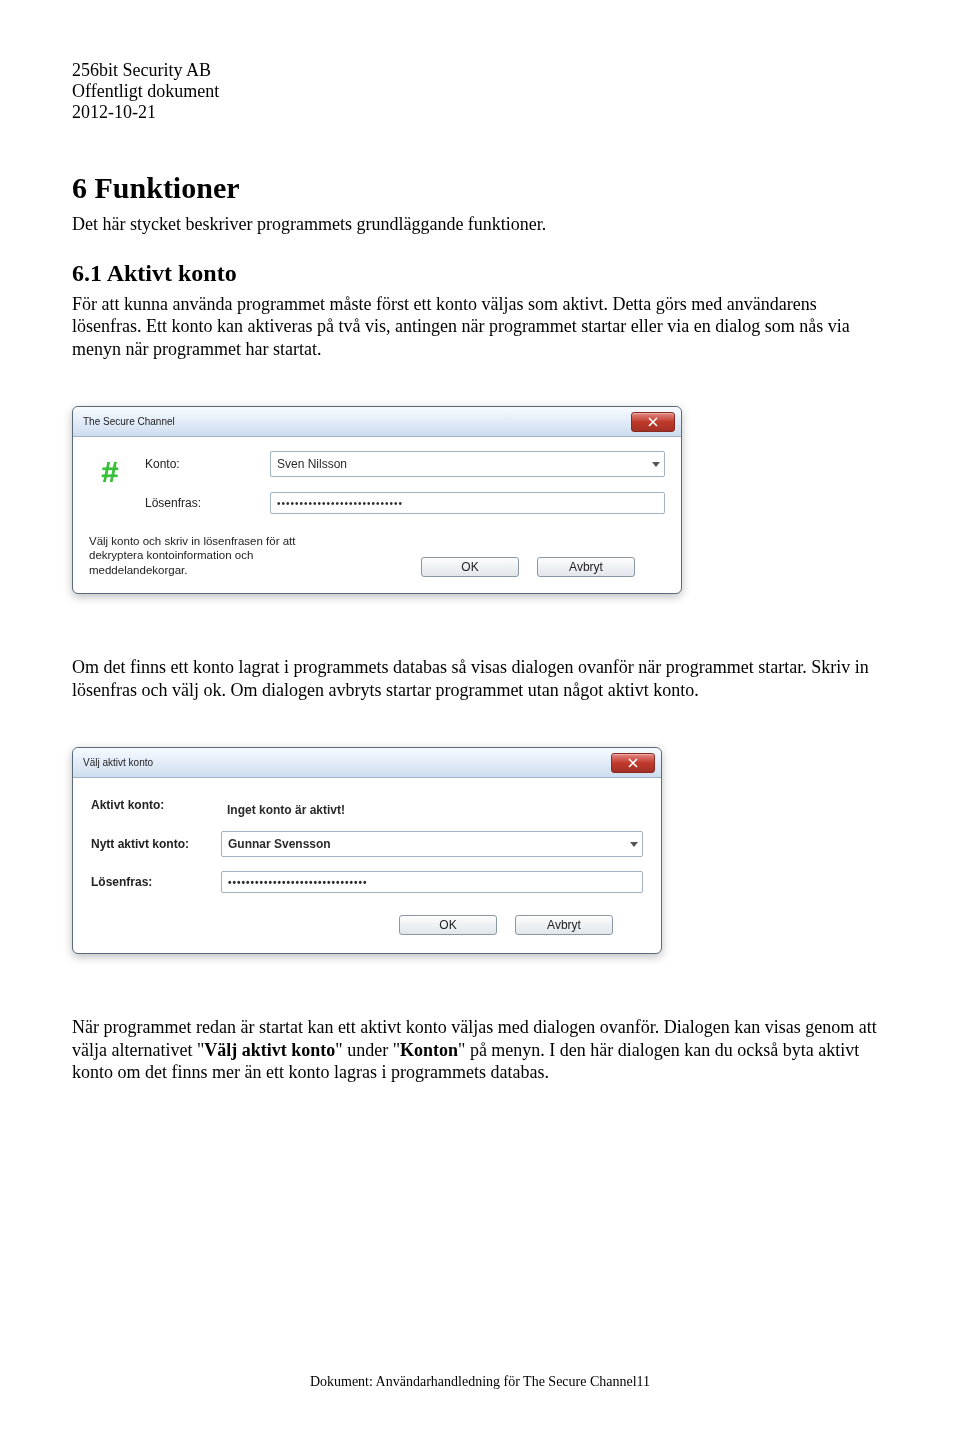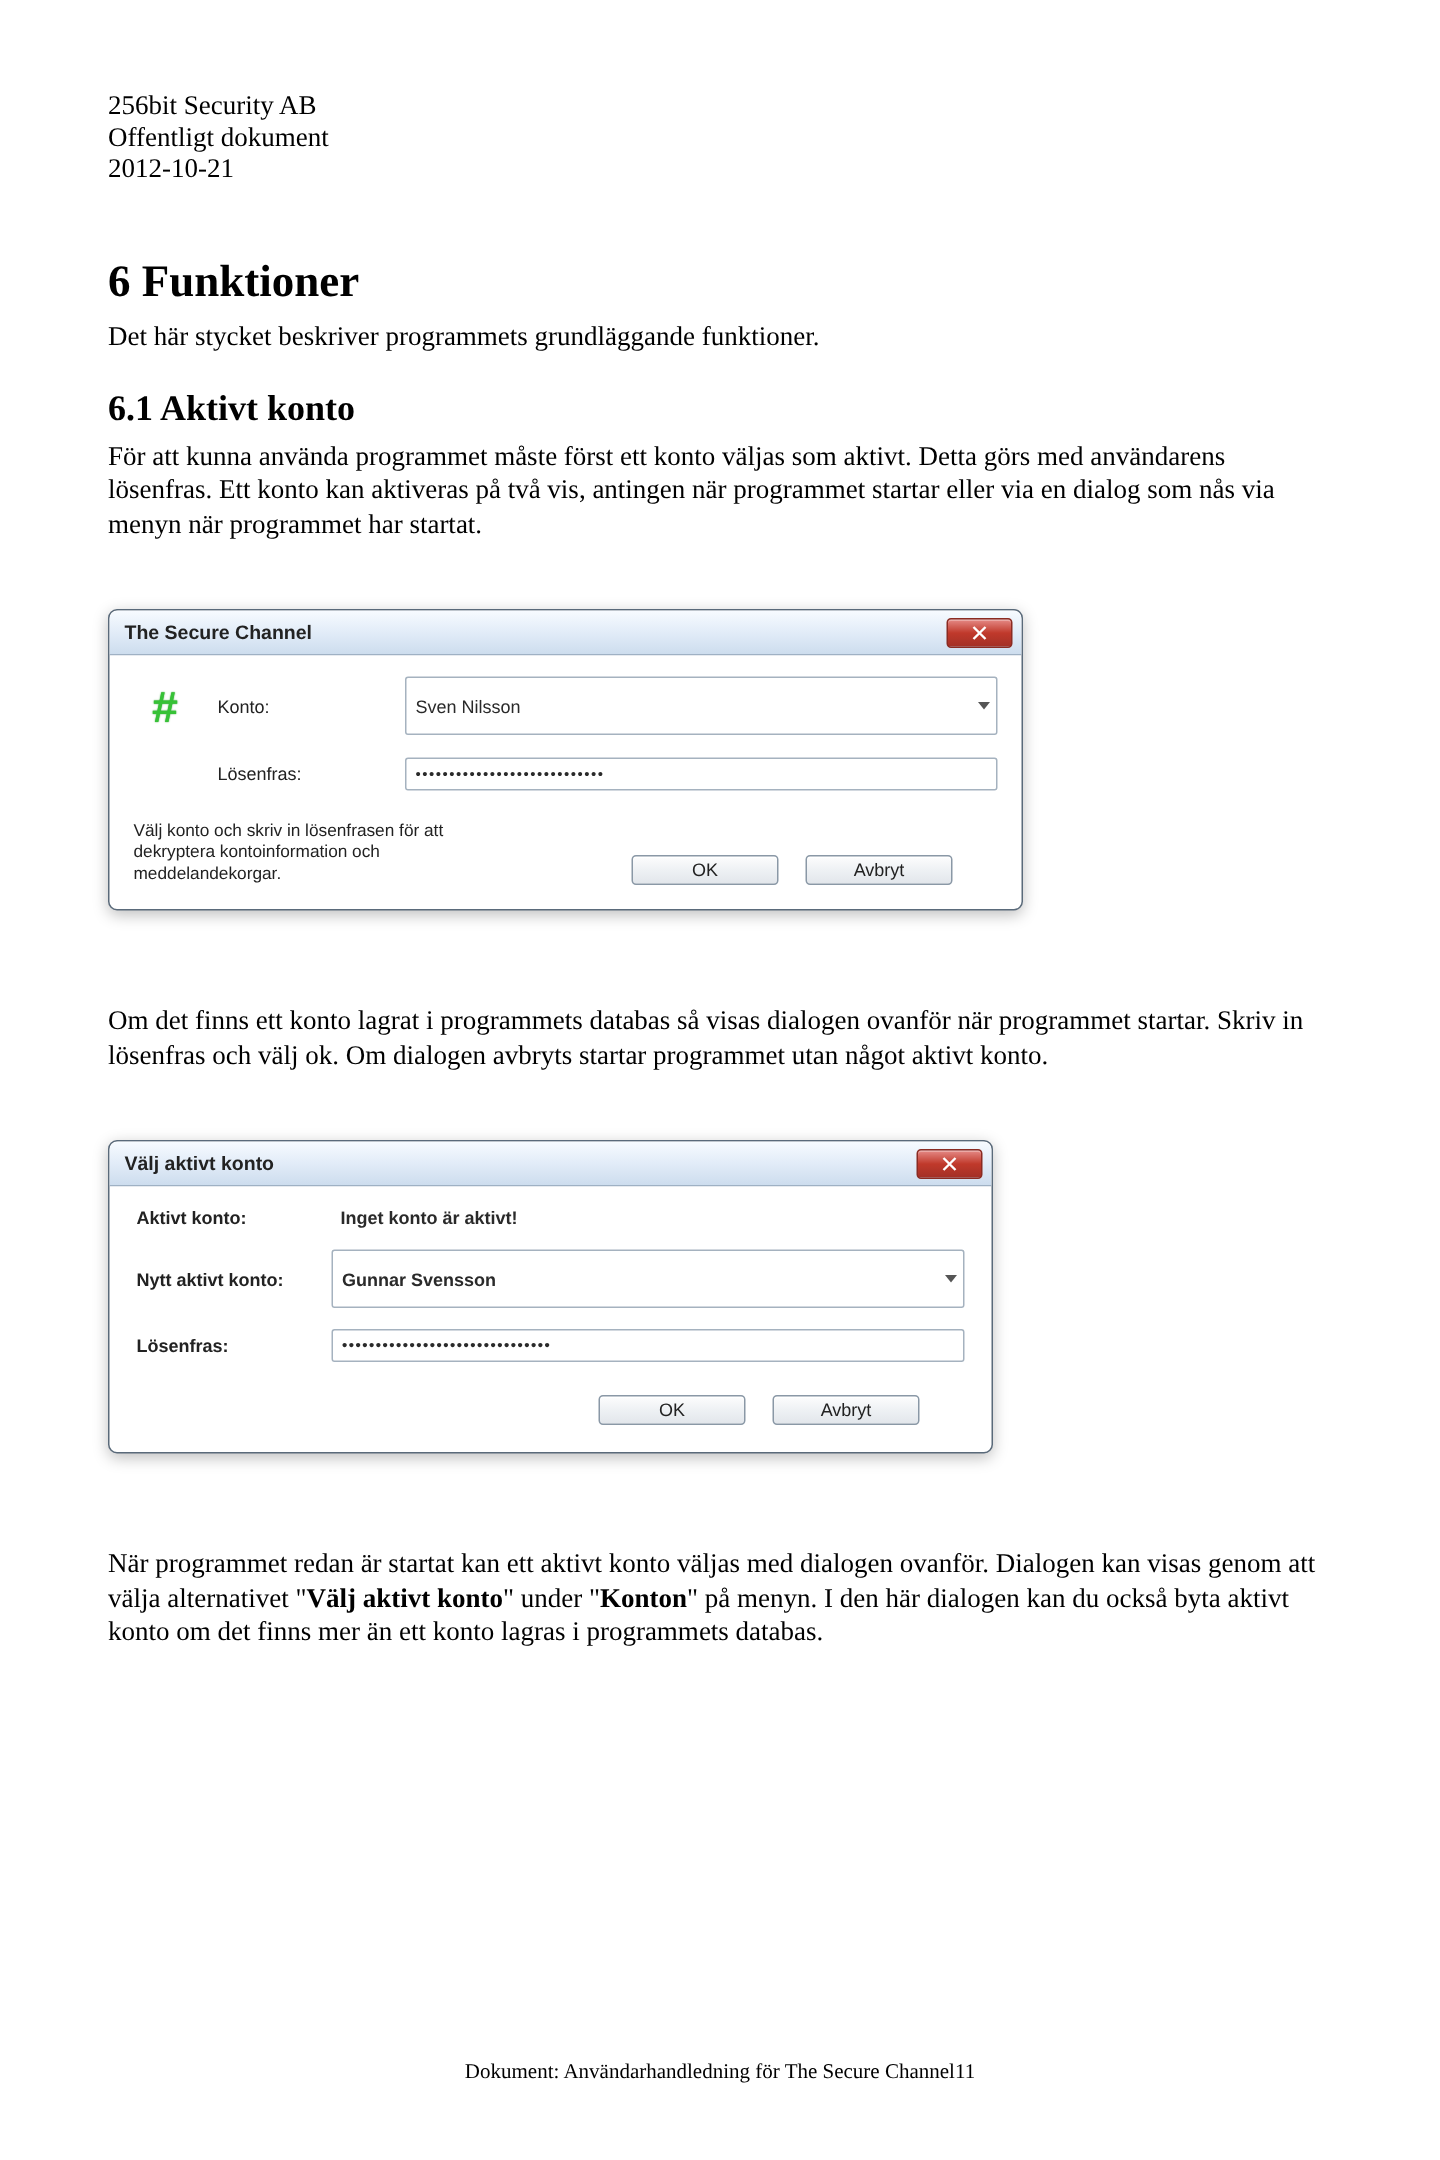--- a/index.html
+++ b/index.html
@@ -40,21 +40,21 @@
   .titlebar {
     display: flex;
     justify-content: space-between;
     align-items: center;
     background: linear-gradient(#f7fbff, #e2ecf8 50%, #cdddee);
     border-bottom: 1px solid #9fb1c4;
     border-radius: 6px 6px 0 0;
     padding: 4px 6px 4px 10px;
     height: 30px;
   }
-  .titlebar .title { font-size: 13px; color: #222; font-weight: bold; }
+  .titlebar .title { font-size: 10px; color: #222; }
   .close-btn {
     width: 44px; height: 20px;
     background: linear-gradient(#e58a86, #c0392b 50%, #a33026);
     border: 1px solid #8a2b22;
     border-radius: 3px;
     display: flex; align-items: center; justify-content: center;
     color: #fff; font-weight: bold; font-size: 11px;
     box-shadow: inset 0 1px 0 rgba(255,255,255,0.3);
   }
   .dialog-body {
@@ -81,21 +81,21 @@
     grid-template-columns: 110px 1fr;
     row-gap: 12px;
     column-gap: 8px;
     align-items: center;
     flex: 1;
     gap: 15px;
   }
   .label-col { font-size: 12px; color: #222; }
   .combo {
     display: flex; align-items: center;
-    height: 39px;
+    height: 26px;
     border: 1px solid #a5b2bf;
     background: #fff;
     border-radius: 2px;
     padding: 0 4px 0 6px;
     justify-content: space-between;
   }
   .combo .caret {
     width: 0; height: 0;
     border-left: 4px solid transparent;
     border-right: 4px solid transparent;
@@ -219,21 +219,21 @@
     <span class="title">Välj aktivt konto</span>
     <div class="close-btn">
       <svg width="10" height="10" viewBox="0 0 10 10">
           <path d="M1 1 L9 9 M9 1 L1 9" stroke="#fff" stroke-width="1.6"></path>
         </svg>
     </div>
   </div>
   <div class="dialog-body">
     <div class="form-grid2">
       <div class="label-col">Aktivt konto:</div>
-      <div style="font-size:12px;padding-left:6px;">Inget konto är aktivt!</div>
+      <div style="font-size:12px;padding-left:6px;margin-top:11px;">Inget konto är aktivt!</div>
 
       <div class="label-col">Nytt aktivt konto:</div>
       <div class="combo">
         <span>Gunnar Svensson</span>
         <span class="caret"></span>
       </div>
 
       <div class="label-col">Lösenfras:</div>
       <div class="textfield">
         <span>•••••••••••••••••••••••••••••••</span>

